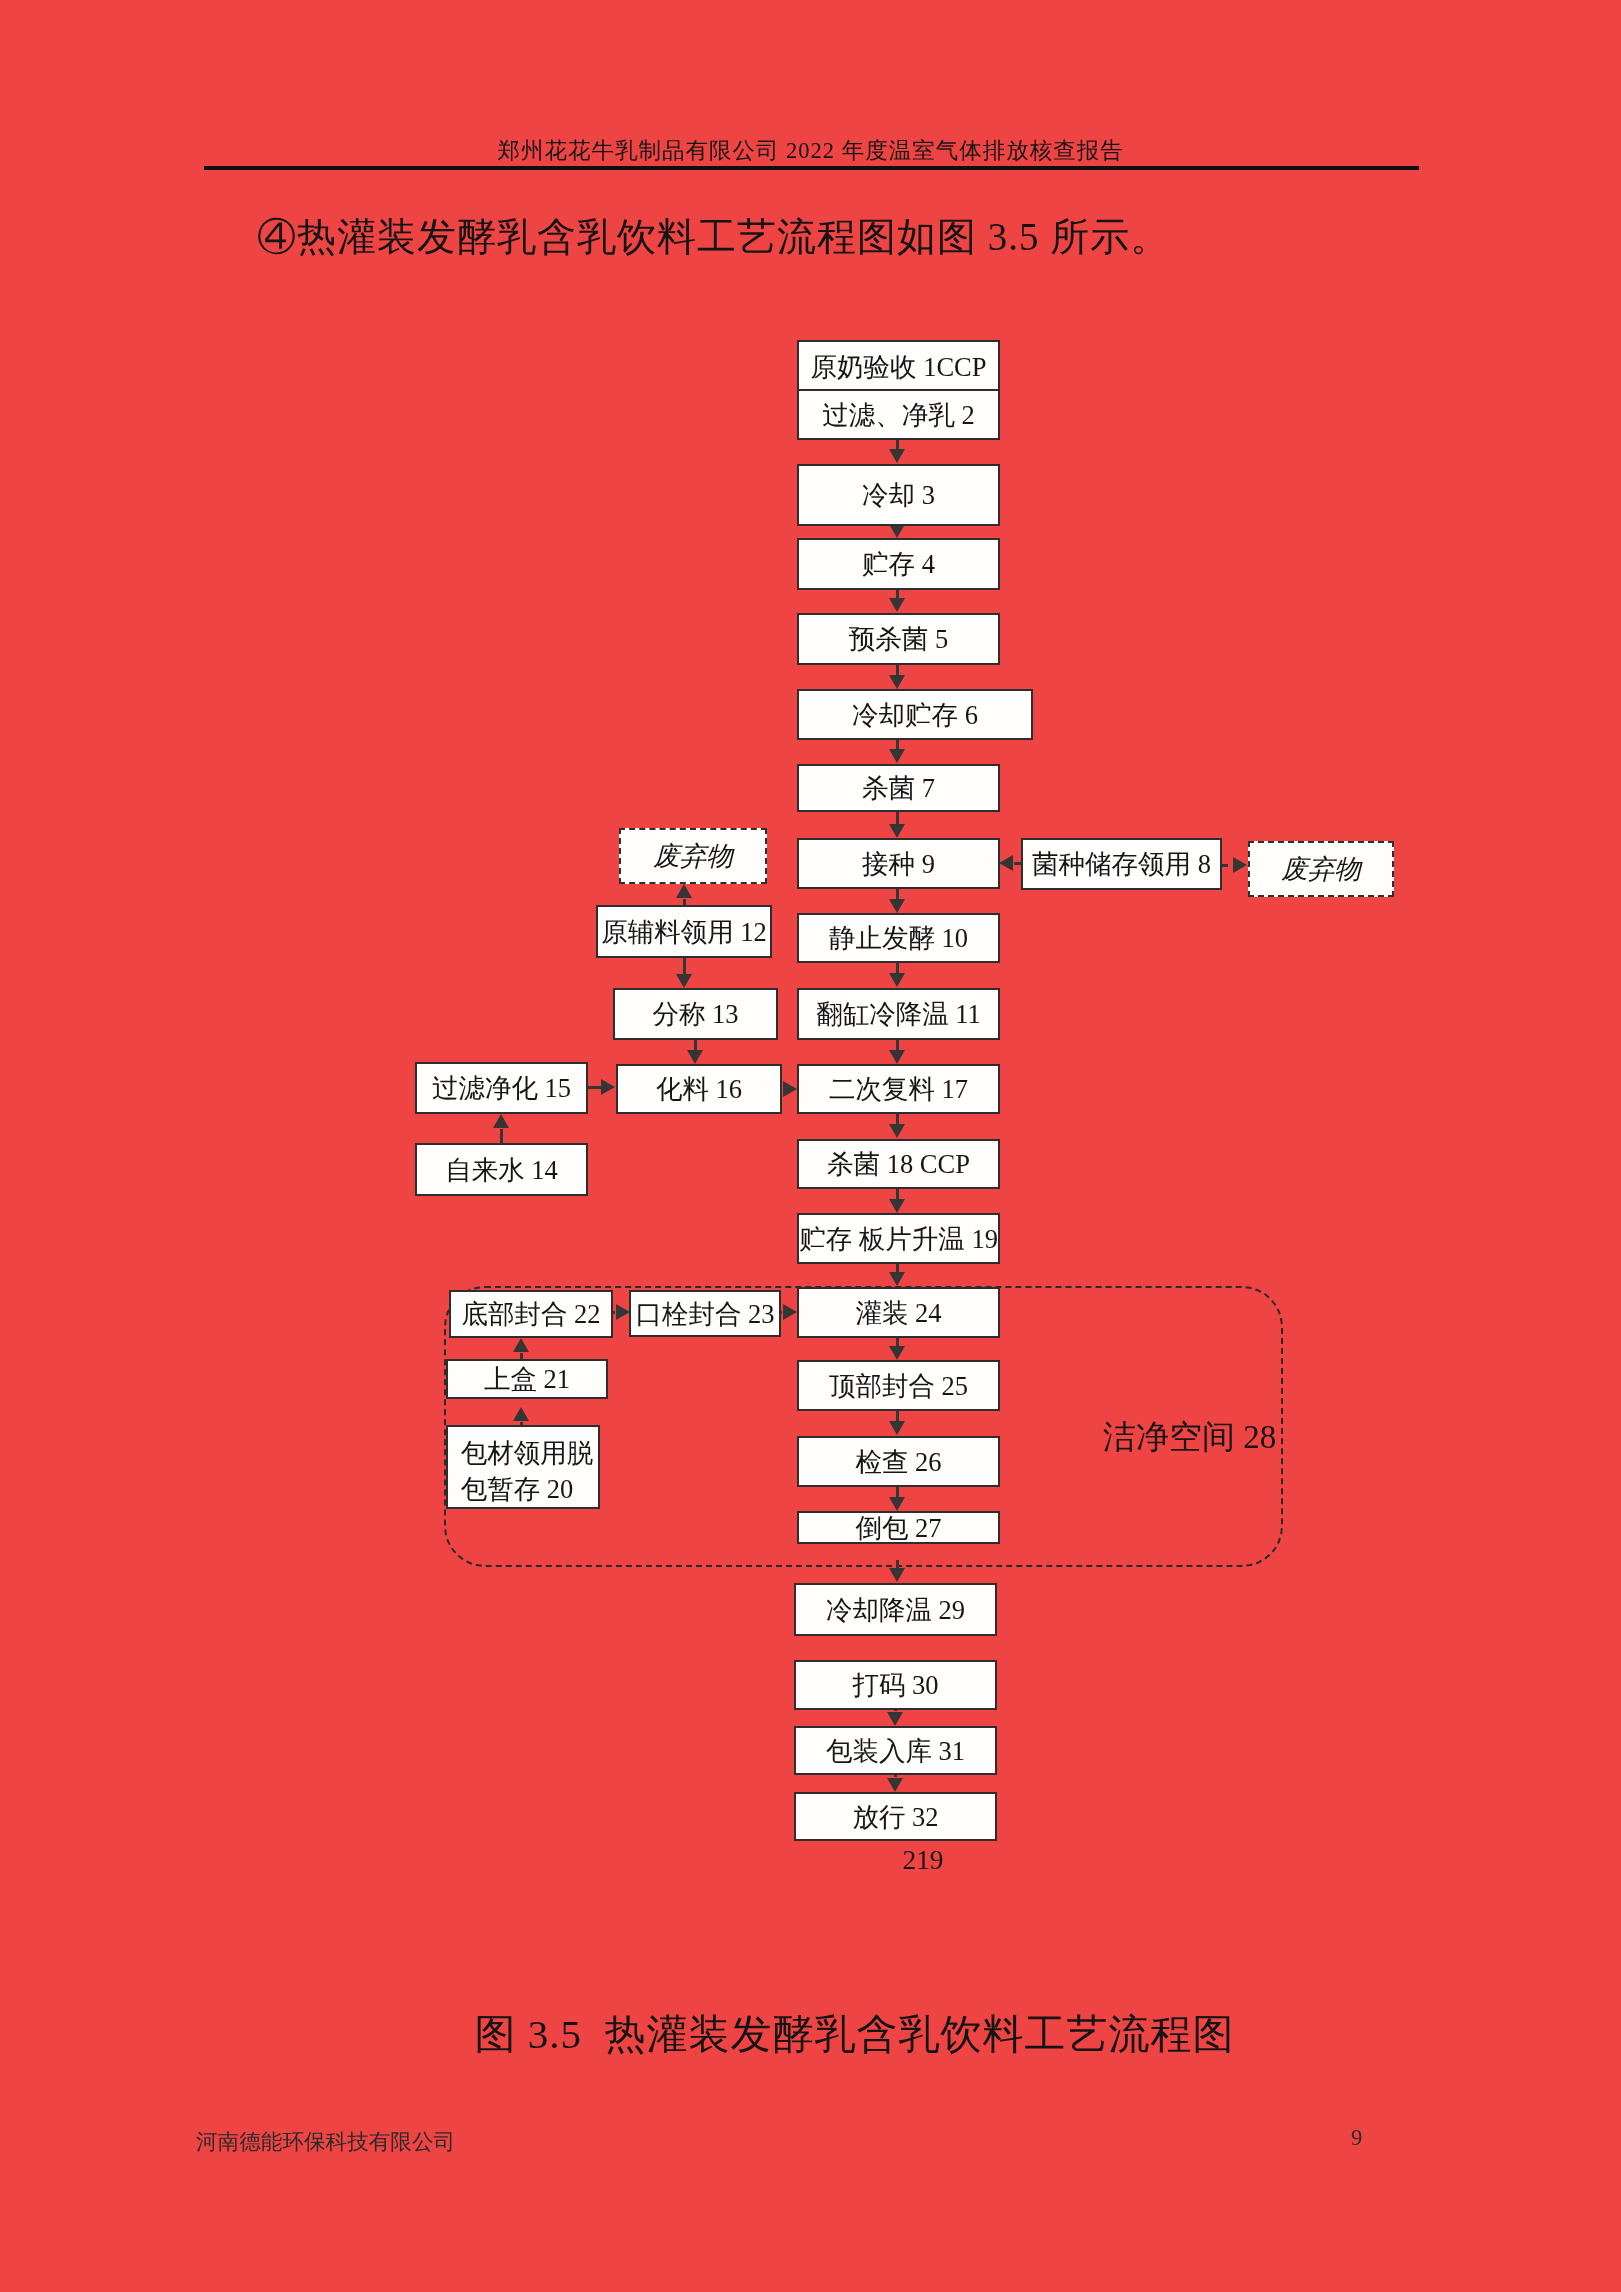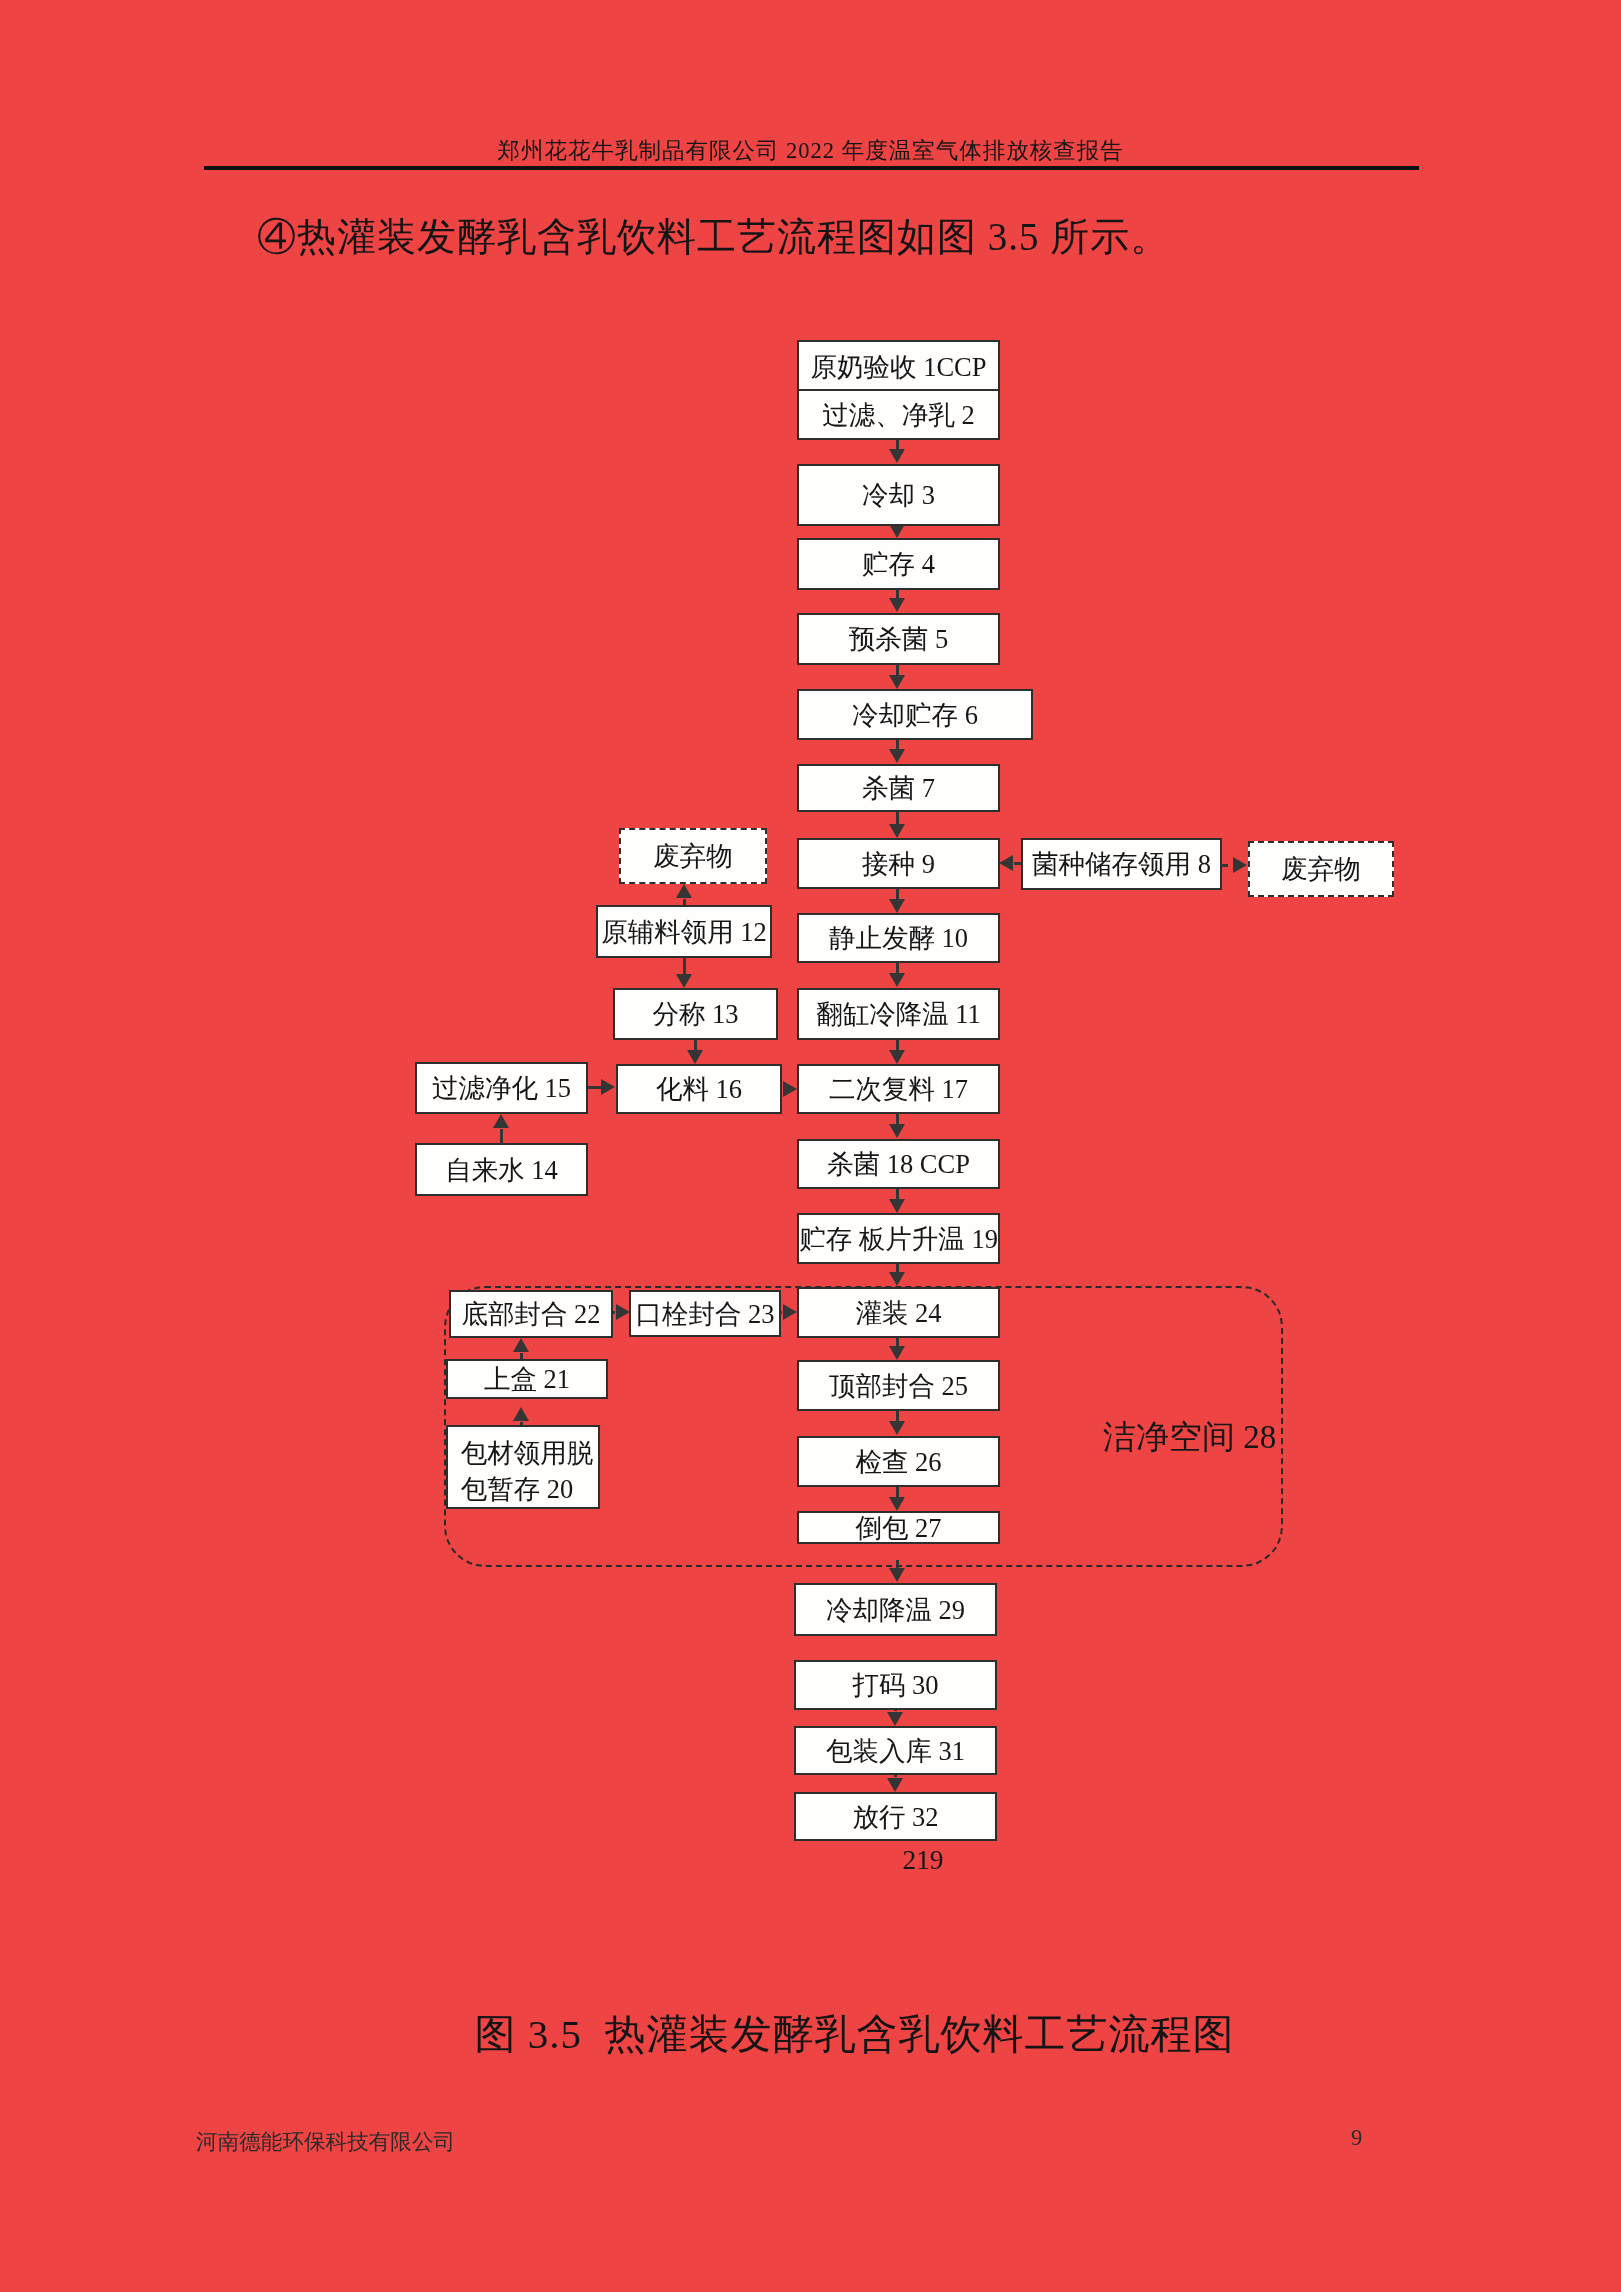--- a/index.html
+++ b/index.html
@@ -22,21 +22,21 @@
   .foot-co{position:absolute;left:196px;top:2127px;font-size:21.6px;color:#2a2a2a;}
   .foot-pg{position:absolute;left:1351px;top:2125px;width:39px;font-size:22.5px;color:#2a2a2a;}
   
   .nd{
     position:absolute;box-sizing:border-box;
     border:2px solid #2e2e2e;background:#fffefd;
     display:flex;align-items:center;justify-content:center;
     font-size:26.5px;color:#161616;white-space:nowrap;
     z-index:3;
   }
-  .nd.dashed{border:2px dashed #2e2e2e;}
+  .nd.dashed{border:2px dashed #2e2e2e;font-style:italic;}
   .nd.multiline{display:block;padding:7.8px 0 0 12.7px;line-height:36px;white-space:nowrap;}
   .nd.multiline span{display:block;}
   .zone{
     position:absolute;left:444px;top:1286px;width:839px;height:281px;
     border:2.9px dashed #2a2a2a;border-radius:41px;box-sizing:border-box;z-index:1;
     background:transparent;
   }
   .lbl{position:absolute;font-size:33px;color:#161616;z-index:2;white-space:nowrap;}
   .note{position:absolute;left:874px;top:1845px;width:98px;text-align:center;
         font-size:27.4px;color:#161616;z-index:2;}

